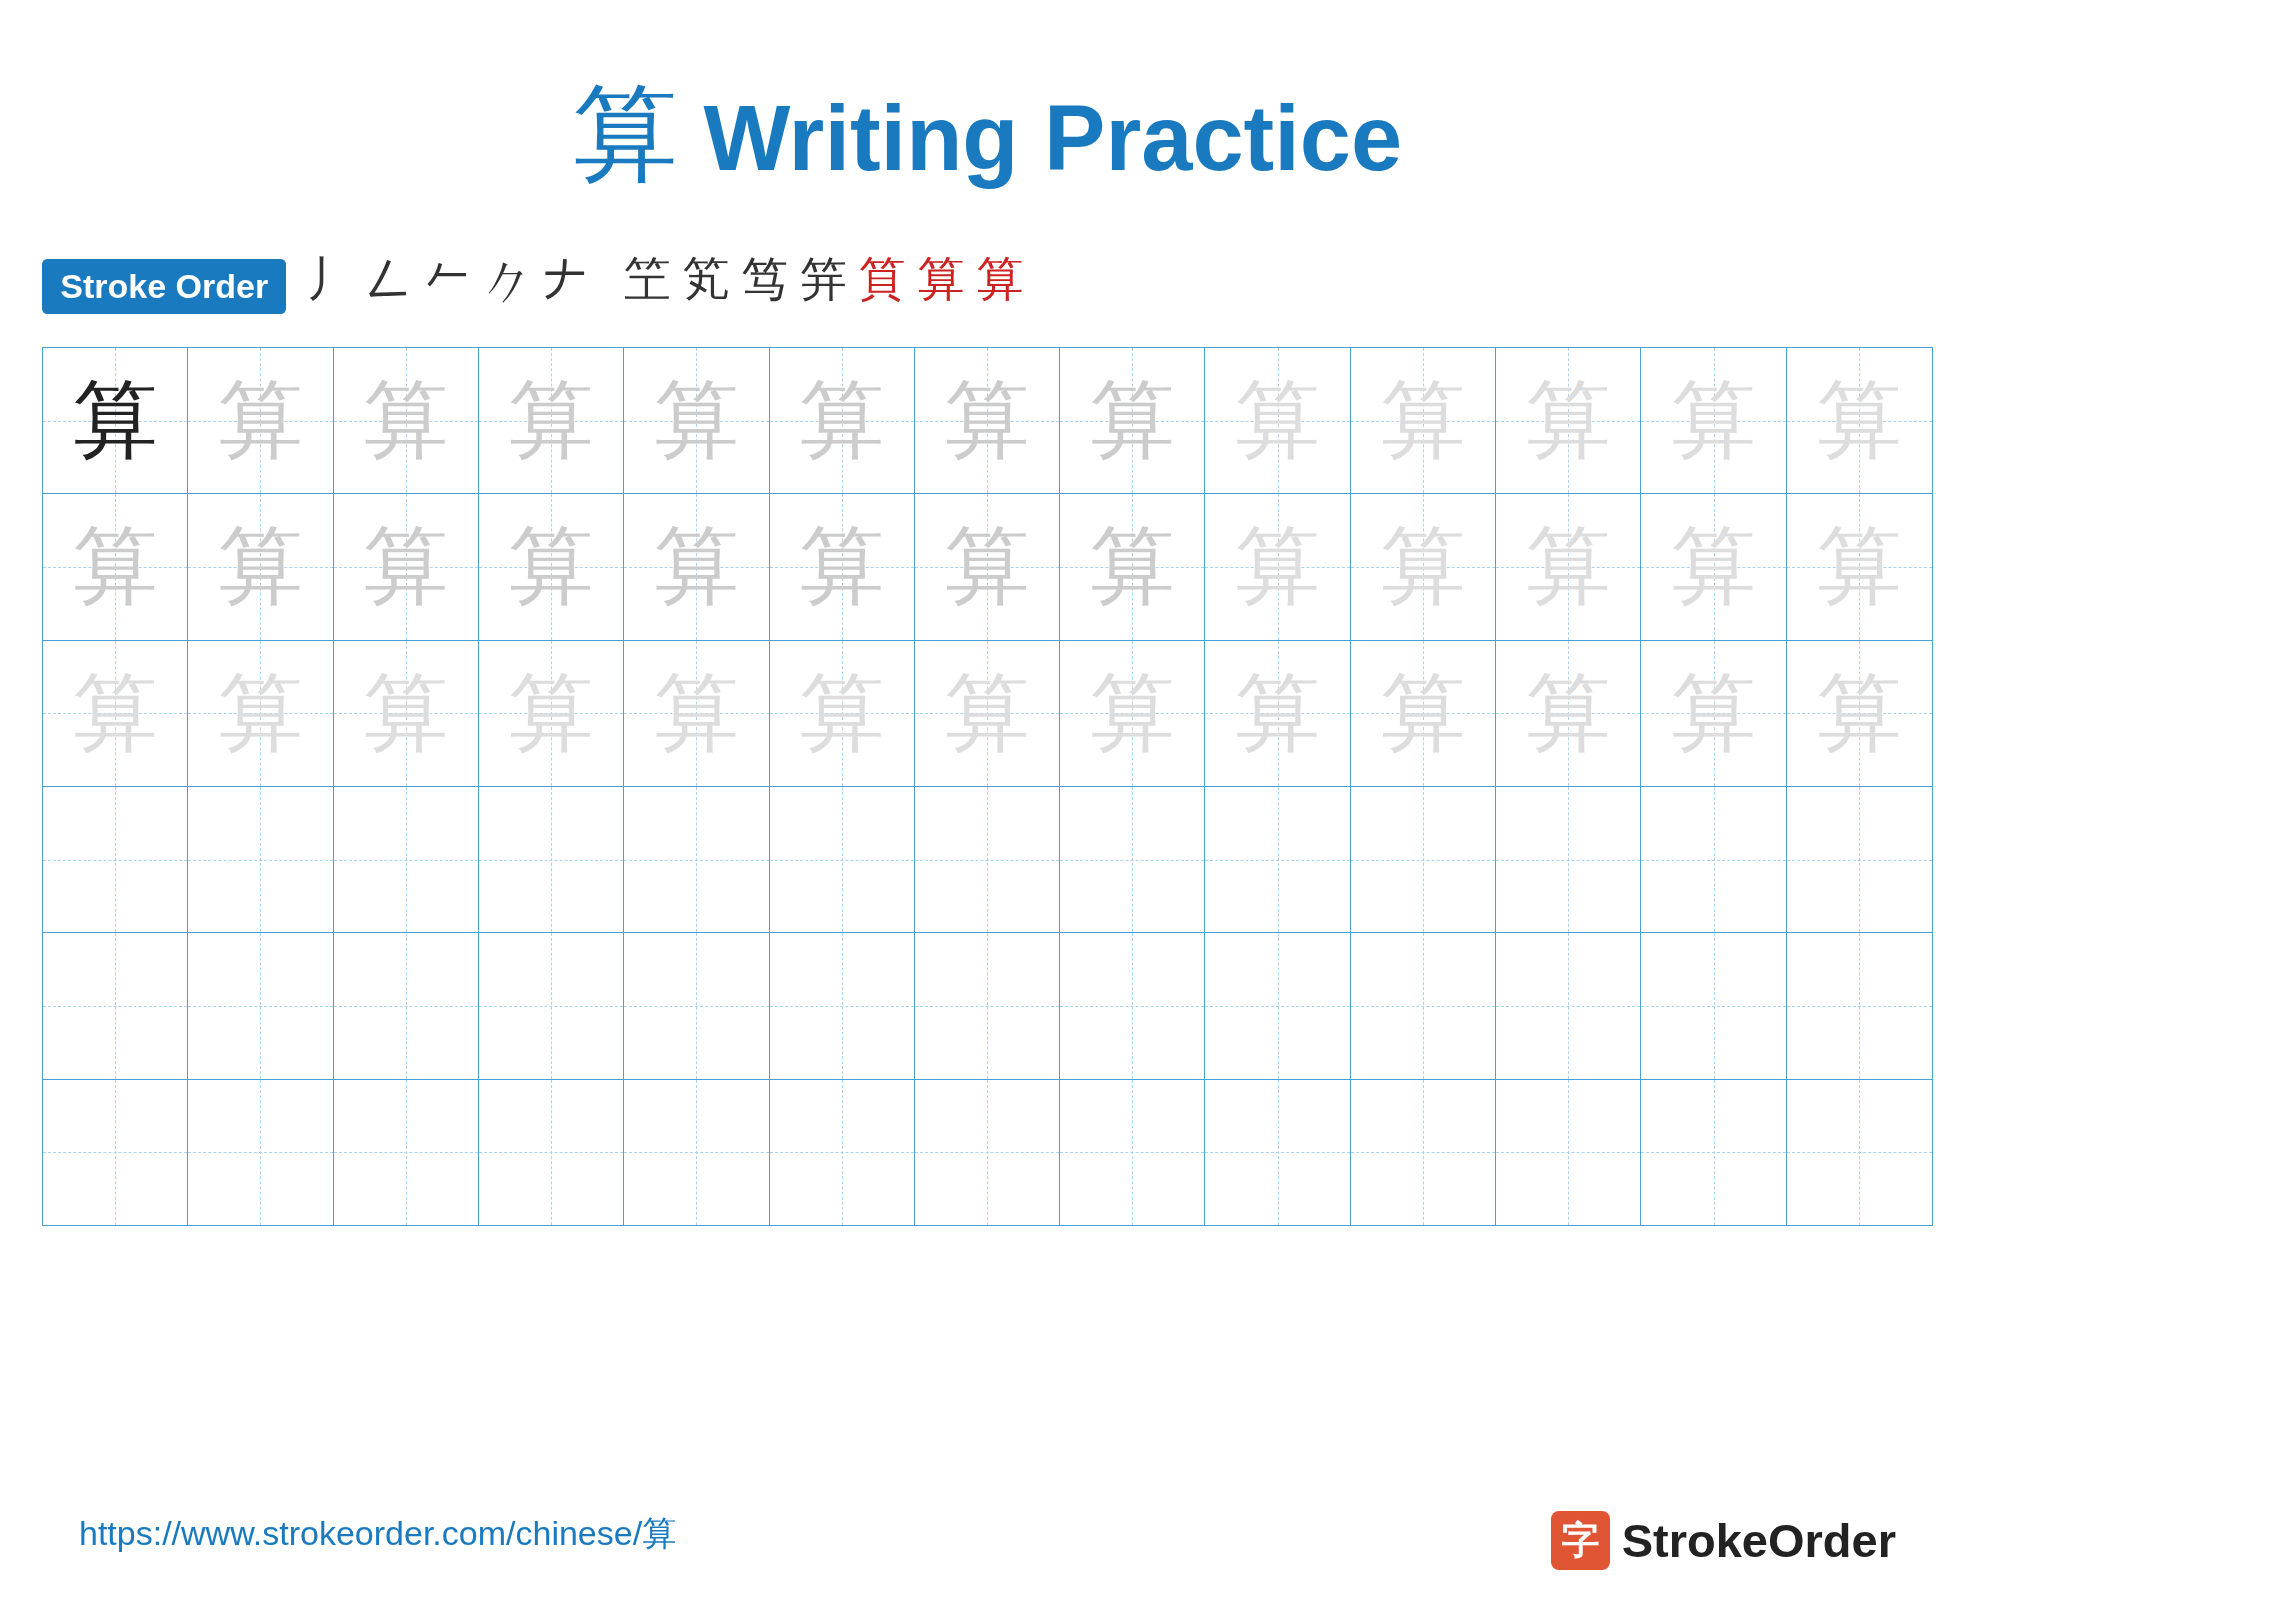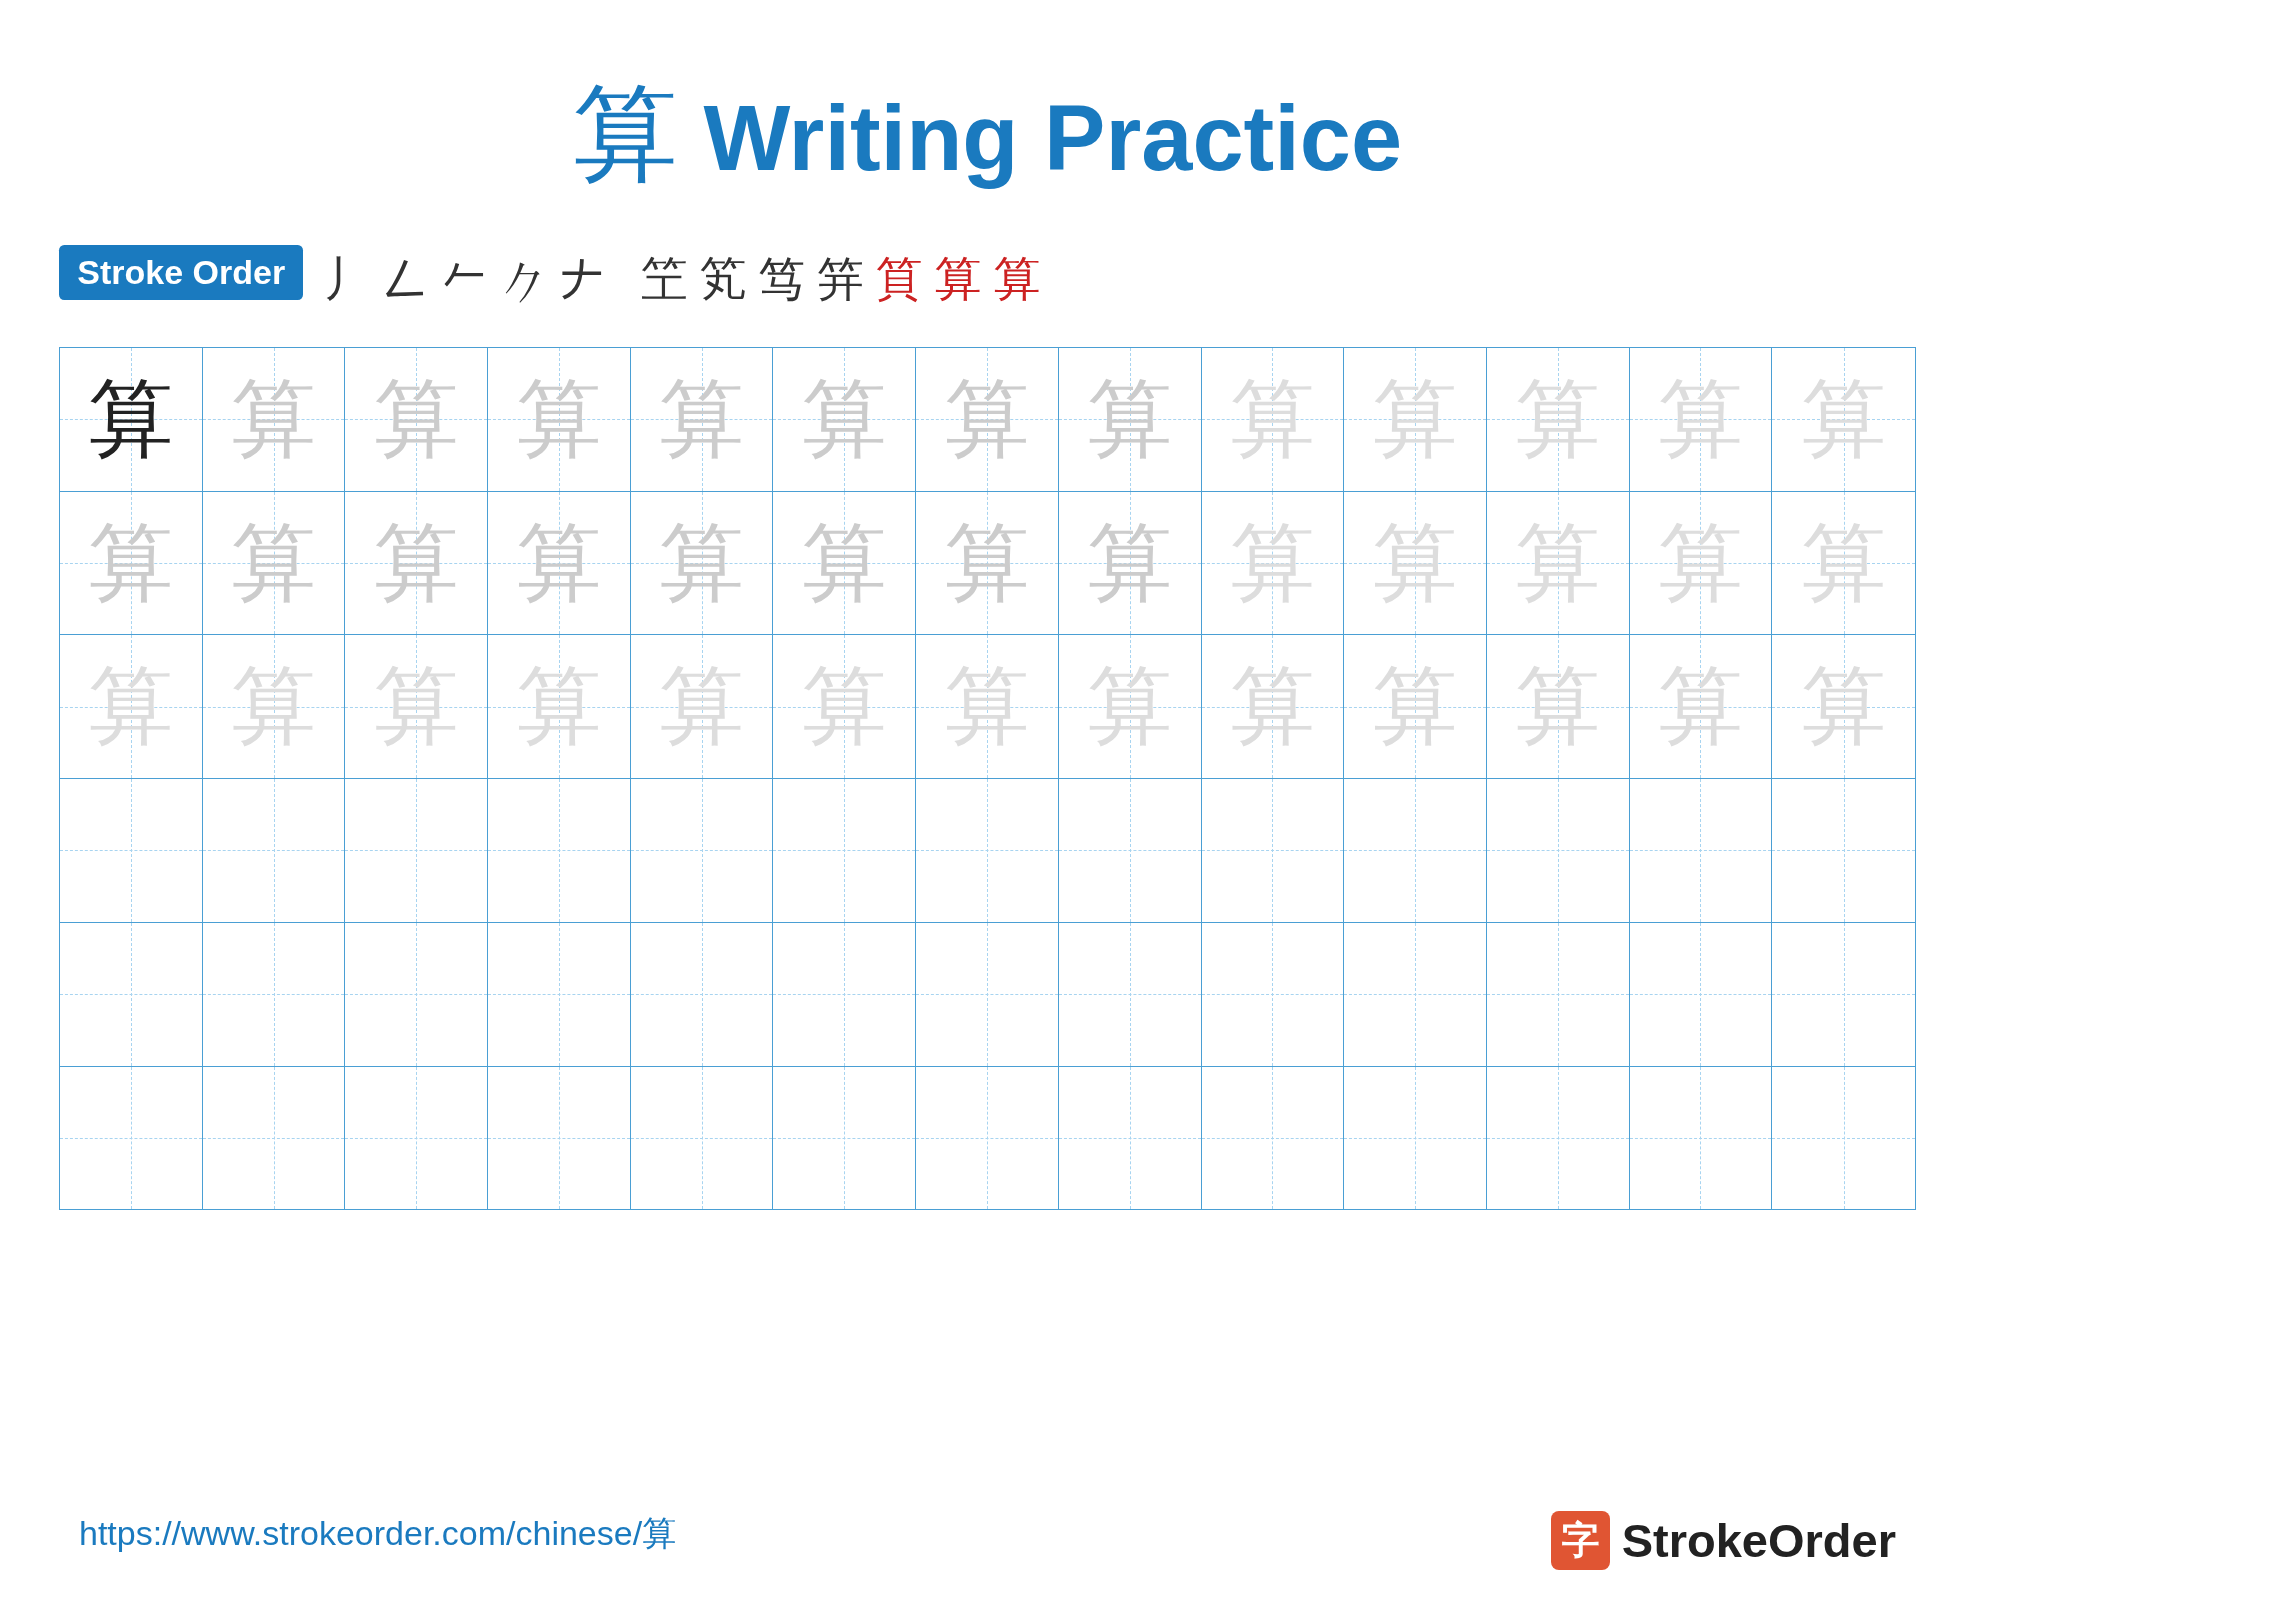--- a/index.html
+++ b/index.html
@@ -10,21 +10,21 @@
       height: 1622px;
       position: relative;
       overflow: hidden;
     }
 
     .page {
       width: 1975px;
       height: 1622px;
       background: white;
       position: relative;
-      padding: 52px 59px;
+      padding: 52px 42px;
     }
 
     
     .title {
       text-align: center;
       margin-bottom: 39px;
       margin-top: 13px;
     }
     .title-char {
       font-size: 105px;
@@ -34,21 +34,21 @@
     .title-text {
       font-size: 92px;
       color: #1a7abf;
       font-weight: bold;
       font-family: Arial, sans-serif;
     }
 
     
     .stroke-order-row {
       display: flex;
-      align-items: flex-start;
+      align-items: flex-end;
       margin-bottom: 33px;
       gap: 19.6px;
     }
     .stroke-order-badge {
       background: #1a7abf;
       color: white;
       font-size: 34px;
       font-weight: bold;
       padding: 7.9px 18.3px;
       border-radius: 5.2px;

